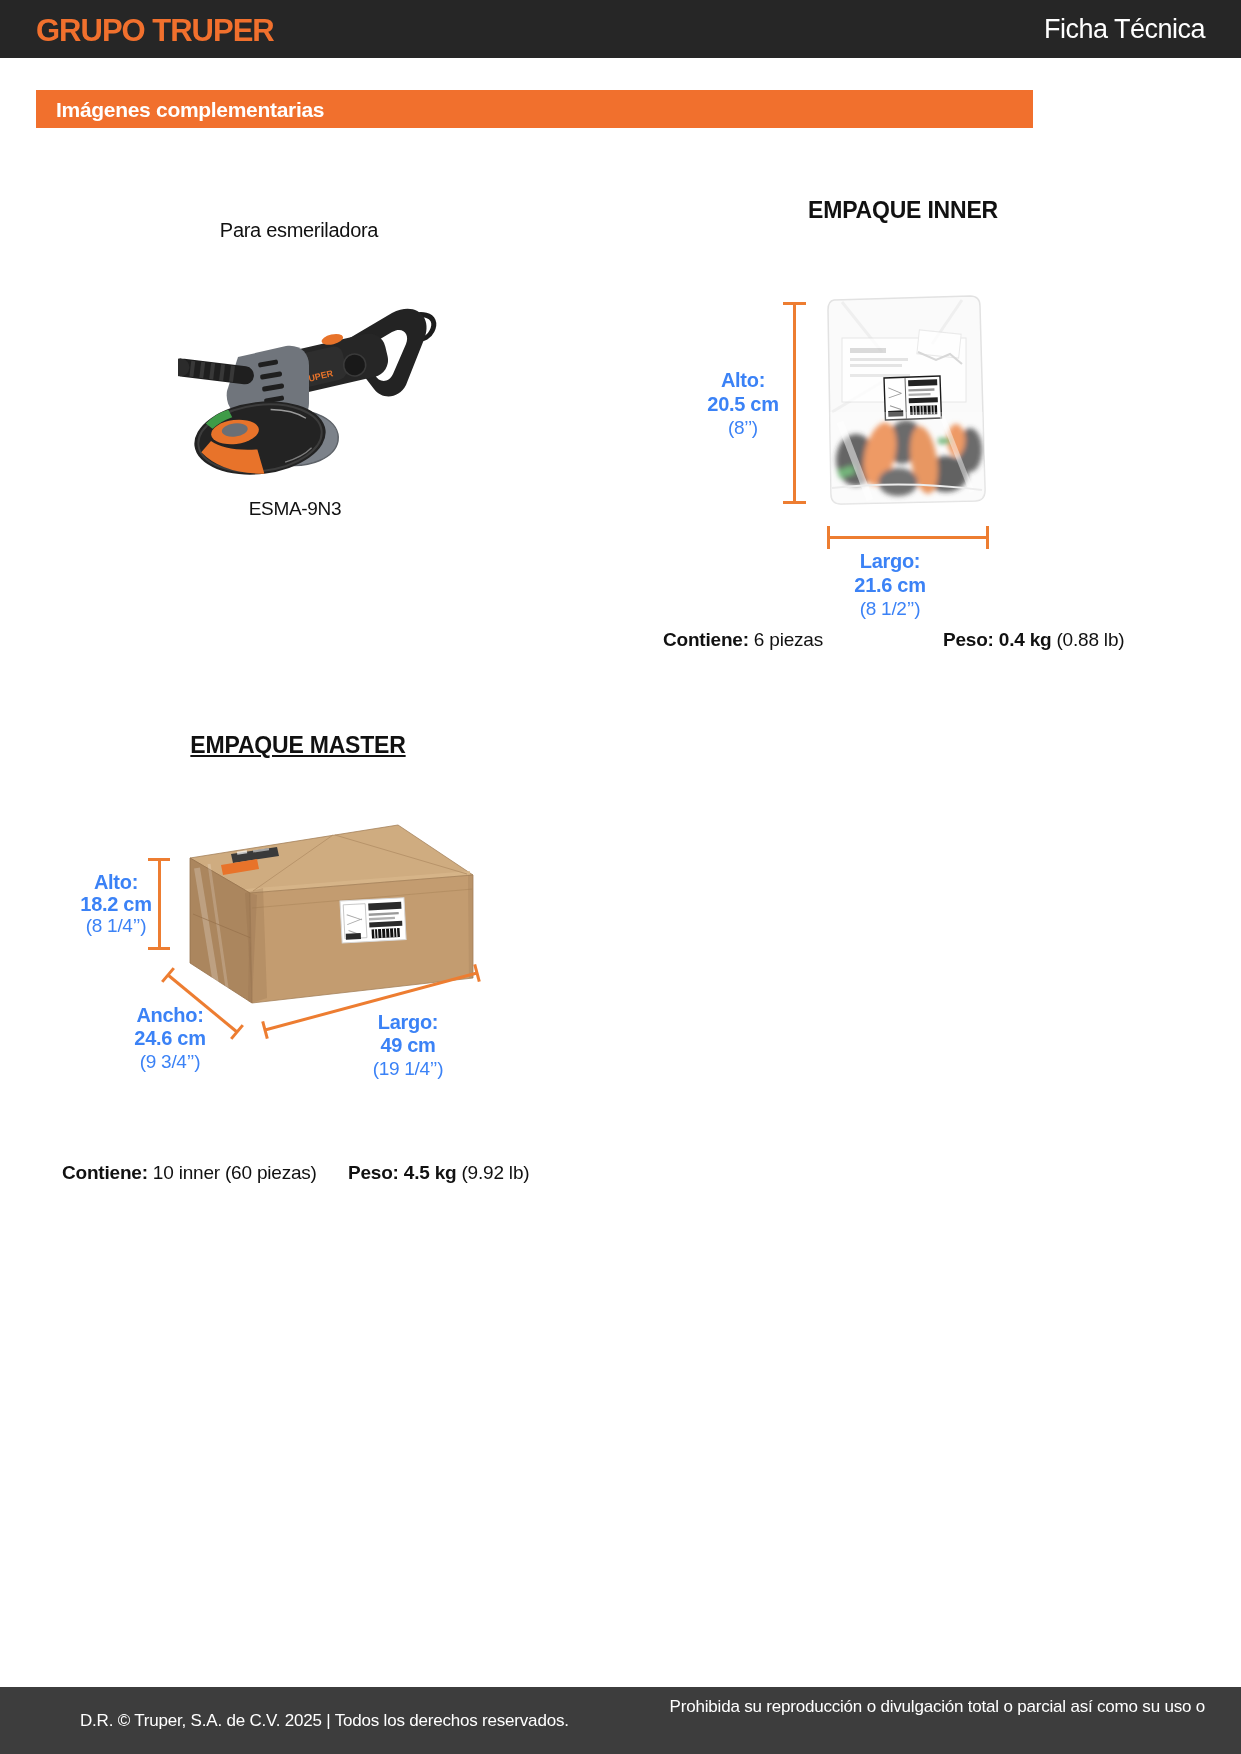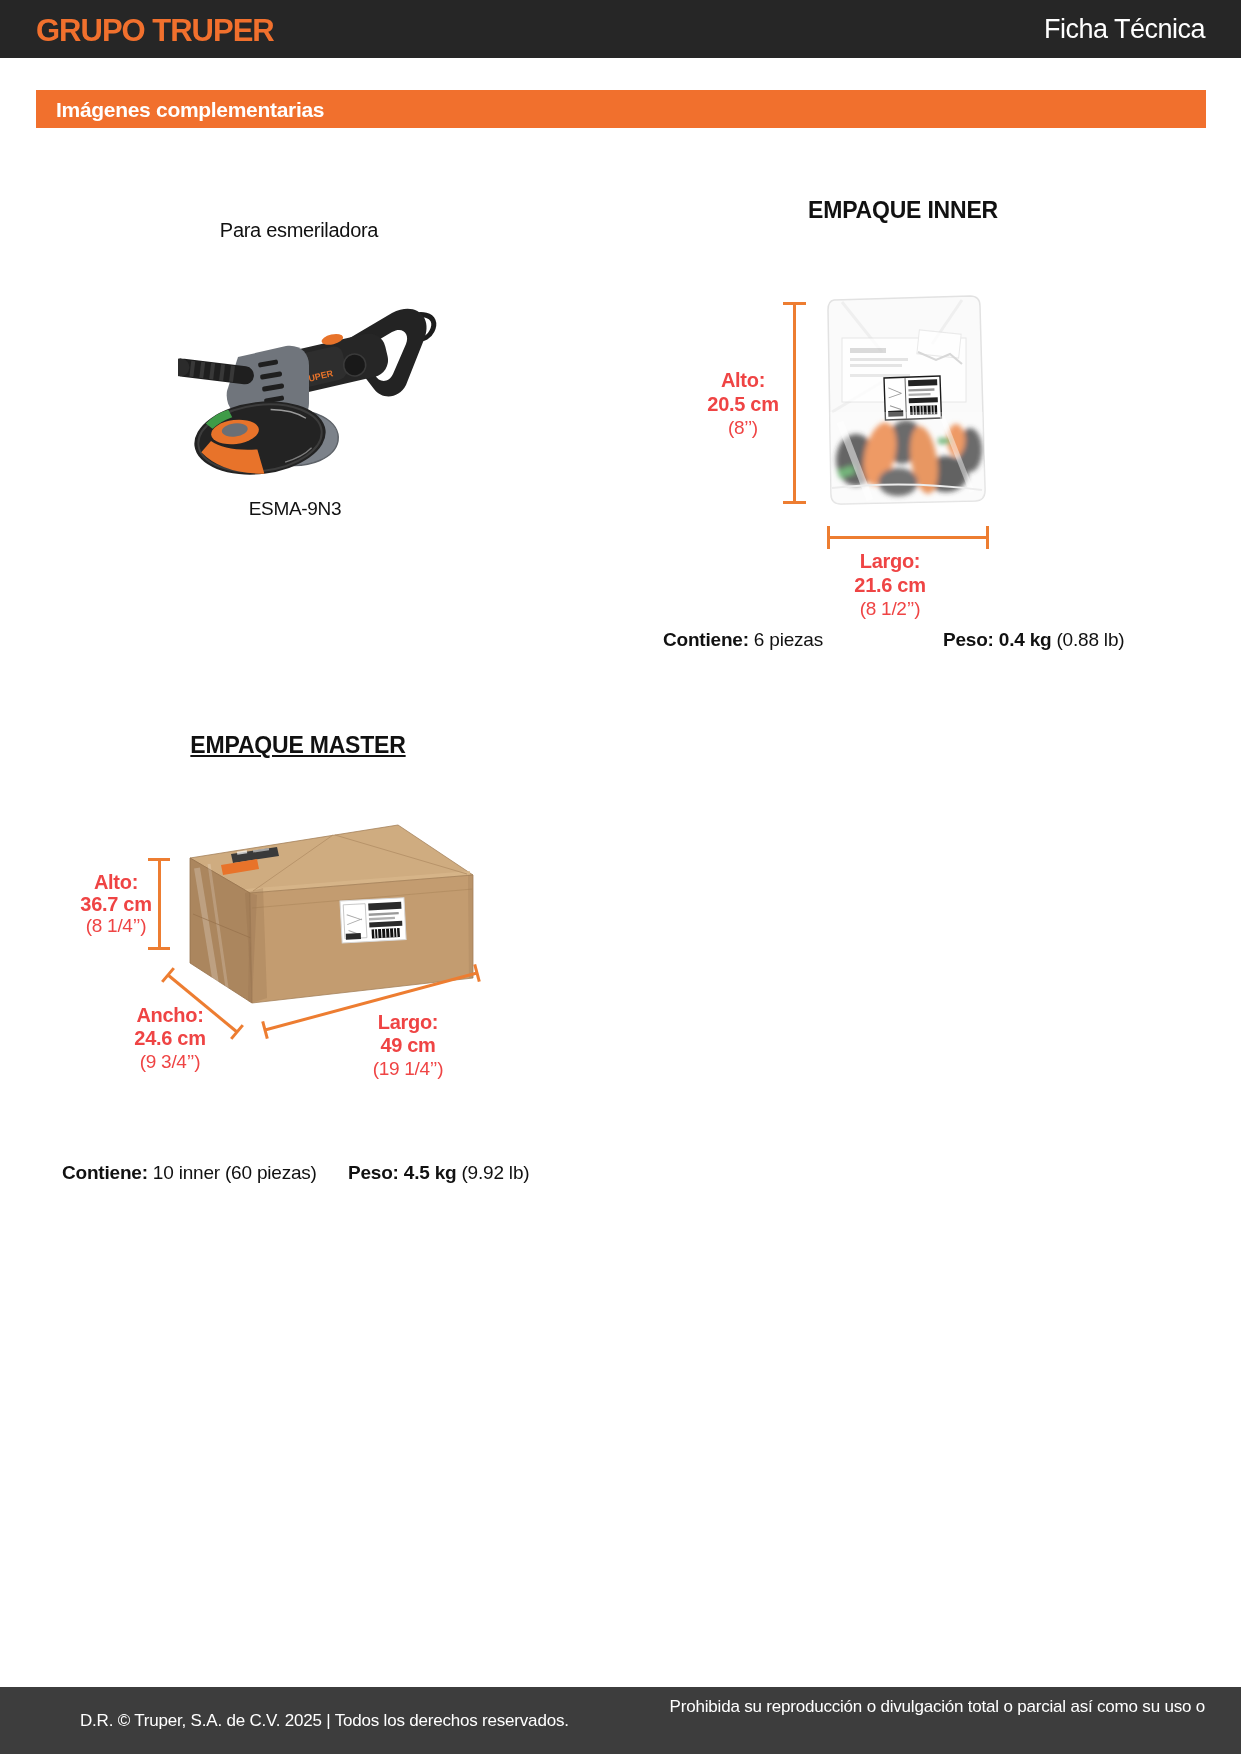--- a/index.html
+++ b/index.html
@@ -6,28 +6,28 @@
   html,body { background:#ffffff; }
   body { font-family:"Liberation Sans", sans-serif; }
   .page { position:relative; width:1241px; height:1754px; background:#ffffff; overflow:hidden; }
 
   
   .header { position:absolute; left:0; top:0; width:1241px; height:58px; background:#262626; }
   .logo { position:absolute; left:36px; top:13px; font-size:31px; font-weight:bold; letter-spacing:-1px; color:#f1702d; }
   .doc-type { position:absolute; right:36px; top:14px; font-size:27px; font-weight:500; color:#ffffff; letter-spacing:-0.5px; }
 
   
-  .banner { position:absolute; left:36px; top:90px; width:1170px; height:38px; background:#f1702d; }
+  .banner { position:absolute; left:36px; top:90px; width:997px; height:38px; background:#f1702d; }
   .banner-title { position:absolute; left:20px; top:8px; font-size:21px; font-weight:bold; color:#ffffff; letter-spacing:-0.3px; }
 
   .caption { position:absolute; text-align:center; color:#111111; font-weight:normal; letter-spacing:-0.3px; }
   .sec-title { position:absolute; text-align:center; color:#111111; font-weight:bold; font-size:23px; letter-spacing:-0.2px; }
 
   
-  .dim { position:absolute; text-align:center; color:#ef4444; font-size:20px; line-height:24px; letter-spacing:-0.3px; }
+  .dim { position:absolute; text-align:center; color:#3b82f6; font-size:20px; line-height:24px; letter-spacing:-0.3px; }
   .dim .b { font-weight:bold; display:block; }
   .dim .n { font-weight:normal; font-size:19px; display:block; }
 
   
   .mline { position:absolute; background:#ed7d31; }
 
   
   .datum { position:absolute; font-size:19px; color:#111111; letter-spacing:-0.2px; white-space:nowrap; }
   .datum .lab { font-weight:bold; margin-right:5px;text-align:center; }
   .datum .val { font-weight:normal; }
@@ -255,21 +255,21 @@
       <polygon points="65,75 72,77 67,185 63,183" fill="#9a7652" opacity="0.35"></polygon>
       <polygon points="283,57 288,57 288,160 284,160" fill="#9a7652" opacity="0.25"></polygon>
     </svg>
   </div>
 
   <div class="mline" style="left:158px; top:859px; width:3px; height:90px;"></div>
   <div class="mline" style="left:148px; top:858px; width:22px; height:3px;"></div>
   <div class="mline" style="left:148px; top:947px; width:22px; height:3px;"></div>
   <div class="dim" style="left:66px; top:871px; width:100px; line-height:22px;">
     <span class="b">Alto:</span>
-    <span class="b">36.7 cm</span>
+    <span class="b">18.2 cm</span>
     <span class="n">(8 1/4’’)</span>
   </div>
 
   <div class="img-wrap" style="left:140px; top:950px; width:350px; height:95px;">
     <svg width="350" height="95" viewBox="0 0 350 95" xmlns="http://www.w3.org/2000/svg" stroke="#ed7d31" stroke-width="3">
       <line x1="28" y1="25" x2="97" y2="82"></line>
       <line x1="33.8" y1="18.1" x2="22.2" y2="31.9"></line>
       <line x1="102.8" y1="75.1" x2="91.2" y2="88.9"></line>
       <line x1="125" y1="80" x2="337" y2="23"></line>
       <line x1="127.3" y1="88.7" x2="122.7" y2="71.3"></line>

